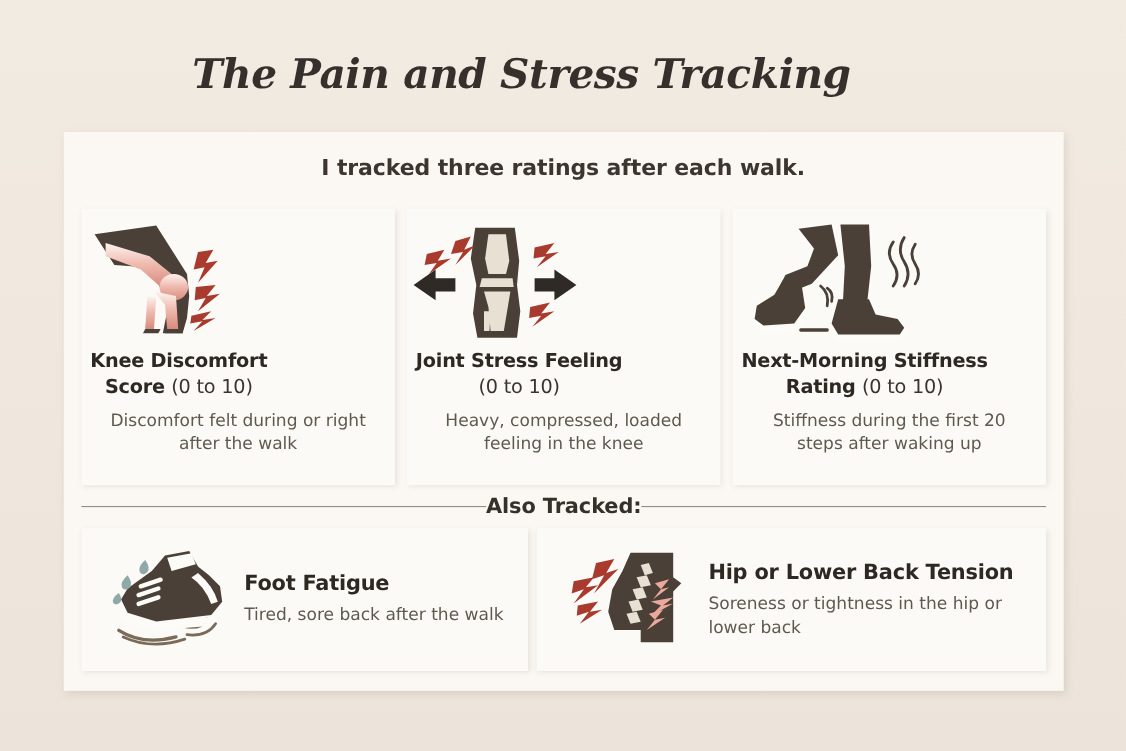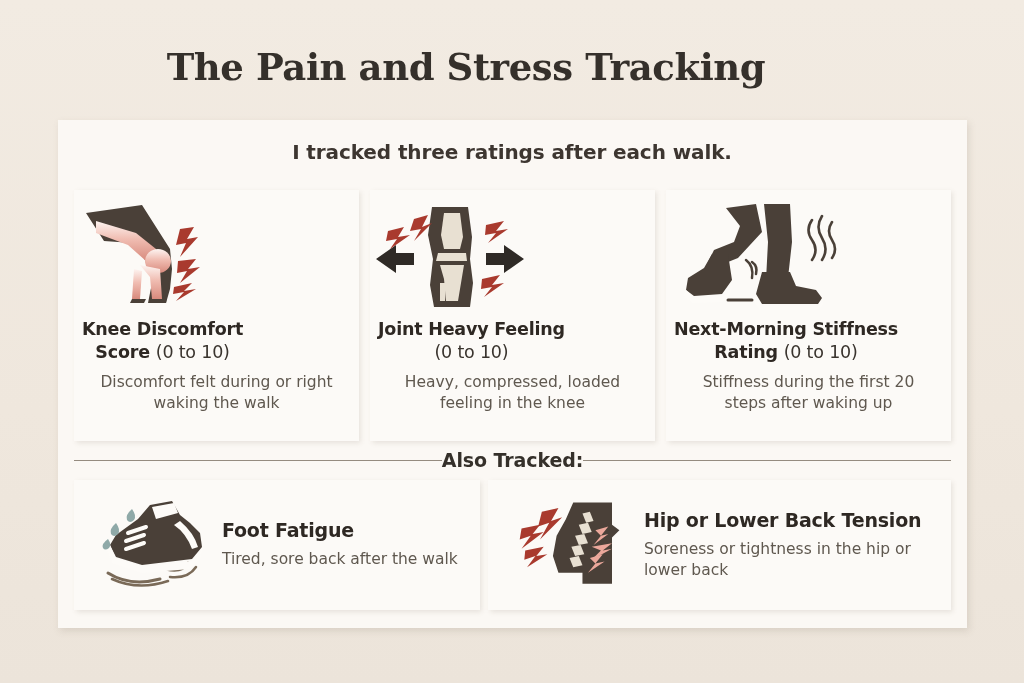--- a/index.html
+++ b/index.html
@@ -17,28 +17,29 @@
   .infographic {
     position: absolute;
     inset: 0;
     background: linear-gradient(180deg, #f2ebe2 0%, #efe7dd 60%, #ece4da 100%);
   }
 
   
   .page-title {
     position: absolute;
     top: 45px;
-    left: 4px;
+    left: 12px;
     width: 924px;
     text-align: center;
     font-family: "DejaVu Serif", serif;
     font-size: 37px;
     font-weight: bold;
     letter-spacing: -0.4px;
     color: #35302b;
+    font-style: italic;
   }
 
   
   .panel {
     position: absolute;
     left: 58px;
     top: 120px;
     width: 909px;
     height: 508px;
     background: #fbf8f4;
@@ -210,21 +211,21 @@
           <path d="M104 58 L122 56 L114 66 L126 64 L106 80 L113 68 L103 70 Z" fill="#a93a2e"></path>
           <path d="M100 84 L118 80 L110 88 L122 86 L102 98 L110 89 L99 91 Z" fill="#a93a2e"></path>
         </svg>
       </div>
       <div class="card-title">
         <span>Knee Discomfort</span>
         <br>
         <span>Score</span>
         <span class="range">(0 to 10)</span>
       </div>
-      <div class="card-desc">Discomfort felt during or right waking the walk</div>
+      <div class="card-desc">Discomfort felt during or right after the walk</div>
     </div>
 
     <div class="card">
       <div class="card-icon">
         <svg width="160" height="110" viewBox="0 0 160 110">
 
           <path d="M62 4 L98 4 L102 34 L100 56 L103 80 L100 104 L64 104 L60 82 L63 56 L58 32 Z" fill="#4a4038"></path>
 
           <path d="M74 10 L90 10 L93 34 L90 46 L74 46 L71 32 Z" fill="#e8e0d2"></path>
           <path d="M68 50 L96 50 L97 58 L66 58 Z" fill="#e8e0d2"></path>
@@ -234,21 +235,21 @@
           <path d="M6 56 L26 42 L26 50 L44 50 L44 62 L26 62 L26 70 Z" fill="#2f2a26"></path>
           <path d="M154 56 L134 42 L134 50 L116 50 L116 62 L134 62 L134 70 Z" fill="#2f2a26"></path>
 
           <path d="M44 16 L58 12 L52 24 L62 20 L44 38 L51 26 L40 28 Z" fill="#a93a2e"></path>
           <path d="M18 28 L34 24 L28 34 L40 32 L20 46 L27 36 L16 38 Z" fill="#a93a2e"></path>
           <path d="M116 22 L134 18 L126 28 L138 26 L118 40 L126 30 L115 32 Z" fill="#a93a2e"></path>
           <path d="M112 76 L130 72 L122 82 L134 80 L114 94 L122 84 L111 86 Z" fill="#a93a2e"></path>
         </svg>
       </div>
       <div class="card-title">
-        <span>Joint Heavy Feeling</span>
+        <span>Joint Stress Feeling</span>
         <br>
         <span class="range">(0 to 10)</span>
       </div>
       <div class="card-desc">Heavy, compressed, loaded feeling in the knee</div>
     </div>
 
     <div class="card">
       <div class="card-icon">
         <svg width="180" height="112" viewBox="0 0 180 112">
 

